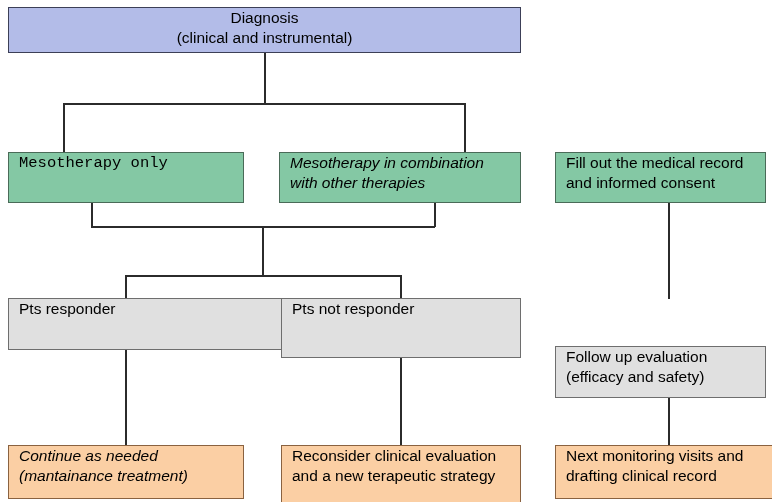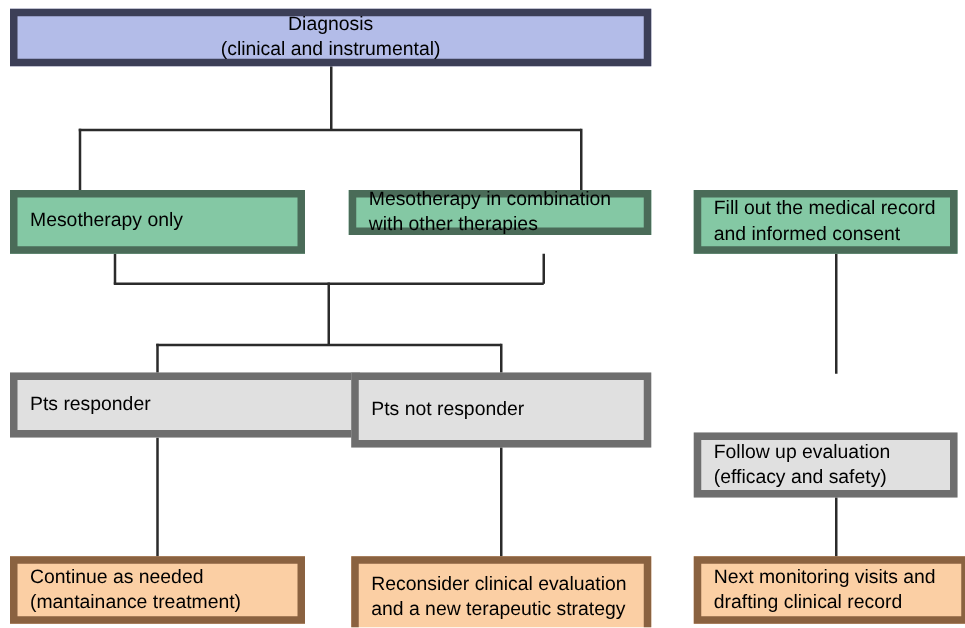--- a/index.html
+++ b/index.html
@@ -14,23 +14,23 @@
   #canvas {
     position: relative;
     width: 772px;
     height: 502px;
     background: #ffffff;
     overflow: hidden;
   }
   .node {
     position: absolute;
     box-sizing: border-box;
-    border: 6px solid #1d4ed8;
+    border: 1px solid #1d4ed8;
     display: flex;
-    align-items: center;
+    align-items: flex-start;
     padding: 0 10px;
     font-size: 15.5px;
     line-height: 1.30;
     color: #000000;
     white-space: pre-line;
     z-index: 3;
   }
   .node.center {
     justify-content: center;
     text-align: center;
@@ -69,29 +69,29 @@
       <div class="edge v" style="left: 125px; top: 275px; height: 24px; background: rgb(43, 43, 43);"></div>
       <div class="edge v" style="left: 400px; top: 275px; height: 24px; background: rgb(43, 43, 43);"></div>
       <div class="edge v" style="left: 125px; top: 350px; height: 96px; background: rgb(43, 43, 43);"></div>
       <div class="edge v" style="left: 400px; top: 350px; height: 96px; background: rgb(43, 43, 43);"></div>
       <div class="edge v" style="left: 668px; top: 203px; height: 96px; background: rgb(43, 43, 43);"></div>
       <div class="edge v" style="left: 668px; top: 350px; height: 96px; background: rgb(43, 43, 43);"></div>
     </div>
   <div id="nodes-layer">
       <div class="node n-blue center" style="left: 8px; top: 7px; width: 513px; height: 46px;"><span>Diagnosis
 (clinical and instrumental)</span></div>
-      <div class="node n-green left" style="left: 8px; top: 152px; width: 236px; height: 51px;"><span>Mesotherapy only</span></div>
-      <div class="node n-green left" style="left: 279px; top: 152px; width: 242px; height: 36px;"><span>Mesotherapy in combination
+      <div class="node n-green left" style="left: 8px; top: 152px; width: 236px; height: 51px; font-family: Liberation Mono, monospace;"><span>Mesotherapy only</span></div>
+      <div class="node n-green left" style="left: 279px; top: 152px; width: 242px; height: 51px; font-style: italic;"><span>Mesotherapy in combination
 with other therapies</span></div>
       <div class="node n-green left" style="left: 555px; top: 152px; width: 211px; height: 51px;"><span>Fill out the medical record
 and informed consent</span></div>
       <div class="node n-gray left" style="left: 8px; top: 298px; width: 280px; height: 52px;"><span>Pts responder</span></div>
       <div class="node n-gray left" style="left: 281px; top: 298px; width: 240px; height: 60px;"><span>Pts  not responder</span></div>
       <div class="node n-gray left" style="left: 555px; top: 298px; width: 211px; height: 52px; margin-top: 48px;"><span>Follow up evaluation
 (efficacy and safety)</span></div>
-      <div class="node n-orange left" style="left: 8px; top: 445px; width: 236px; height: 54px;"><span>Continue as needed
+      <div class="node n-orange left" style="left: 8px; top: 445px; width: 236px; height: 54px; font-style: italic;"><span>Continue as needed
 (mantainance treatment)</span></div>
       <div class="node n-orange left" style="left: 281px; top: 445px; width: 240px; height: 66px;"><span>Reconsider clinical evaluation
 and a new terapeutic strategy</span></div>
       <div class="node n-orange left" style="left: 555px; top: 445px; width: 220px; height: 54px;"><span>Next monitoring visits and
 drafting clinical record</span></div>
     </div>
 </div>
 
 </body></html>

